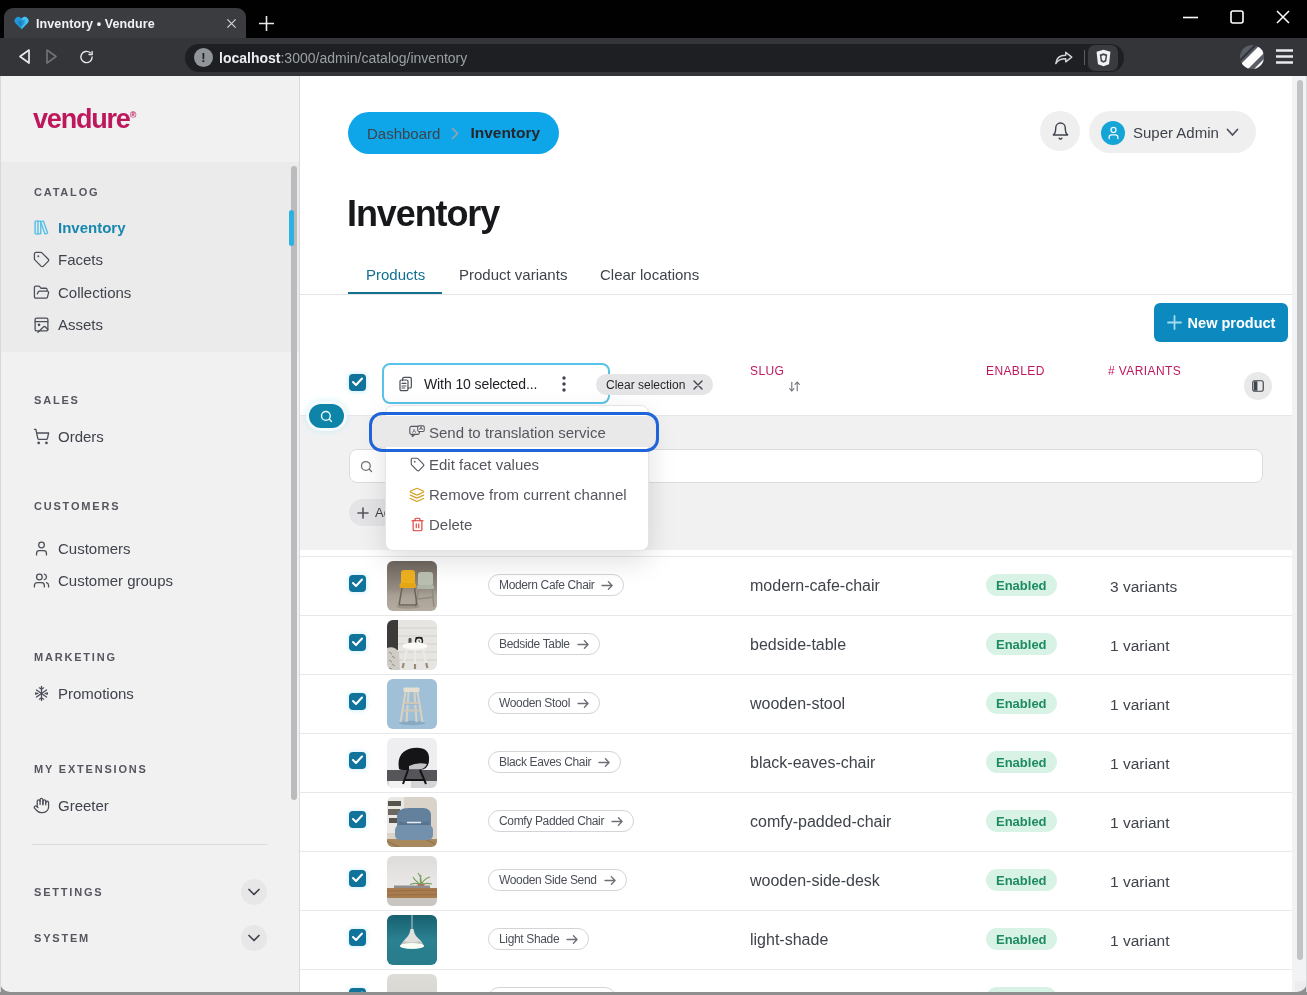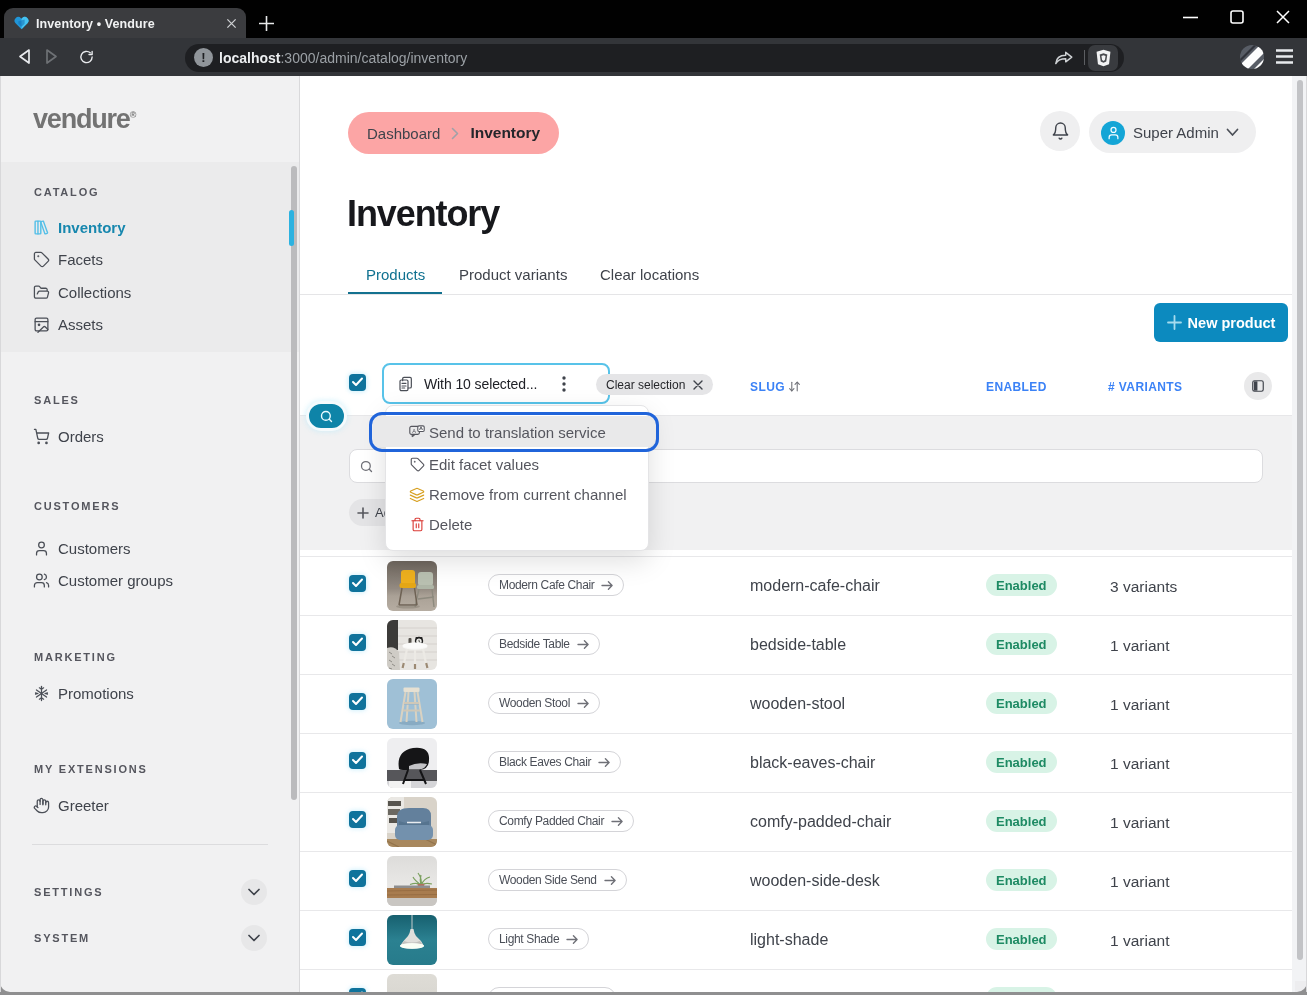--- a/index.html
+++ b/index.html
@@ -17,46 +17,46 @@
   #addrbar { left:185px; top:44px; width:939px; height:28px; background:#1e1f22; border-radius:14px; }
   #url { left:219px; top:50px; font-size:14px; color:#9ba0a5; }
   #url b { color:#eceef0; font-weight:700; }
   #infoc { left:194px; top:48px; width:19px; height:19px; border-radius:50%; background:#90959a; color:#1e1f22; font-size:13px; font-weight:700; text-align:center; line-height:19px; }
   #shieldbg { left:1088px; top:45px; width:30px; height:26px; background:#393b3f; border-radius:7px; }
   #addrsep { left:1084px; top:50px; width:1px; height:15px; background:#5c5e62; }
 
   
   #sidebar { left:0; top:76px; width:300px; height:919px; background:#f1f1f2; border-right:1px solid #d9d9db; }
   #sbgroup { left:0; top:162px; width:299px; height:190px; background:#ebebec; }
-  #logo { left:33px; top:104px; font-size:27px; font-weight:700; color:#737373; letter-spacing:-1.2px; }
+  #logo { left:33px; top:104px; font-size:27px; font-weight:700; color:#be185d; letter-spacing:-1.2px; }
   #logo sup { font-size:9px; }
   .sblabel { left:34px; font-size:11px; font-weight:700; letter-spacing:1.8px; color:#55565e; }
   .sbitem { left:58px; font-size:15px; font-weight:500; color:#3f434b; }
   .sbicon { left:33px; color:#4b4f57; }
   #sbactivebar { left:289px; top:210px; width:5px; height:36px; border-radius:3px; background:#2cb2e0; }
   #sbthumb { left:291px; top:166px; width:6px; height:634px; border-radius:3px; background:#bbbbbd; }
   .sbcircle { left:241px; width:26px; height:26px; border-radius:50%; background:#e7e7e8; }
   #sbdivider { left:32px; top:844px; width:236px; height:1px; background:#dcdcde; }
 
   
-  #crumb { left:348px; top:112px; height:42px; background:#fca5a5; border-radius:21px; display:flex; align-items:center; padding:4px 19px; }
+  #crumb { left:348px; top:112px; height:42px; background:#0ea5e9; border-radius:21px; display:flex; align-items:center; padding:4px 19px; }
   #bellc { left:1040px; top:111px; width:40px; height:40px; border-radius:50%; background:#efeff0; }
   #adminpill { left:1089px; top:111px; width:167px; height:42px; border-radius:21px; background:#efeff0; }
   #avatar { left:1101px; top:121px; width:24px; height:24px; border-radius:50%; background:#14a5d6; }
   #h1 { left:347px; top:193px; font-size:36px; font-weight:700; color:#17181c; letter-spacing:-1.1px; }
   .tab1 { top:266px; font-size:15px; font-weight:400; }
   #tabline { left:348px; top:292px; width:94px; height:3px; background:#13718f; }
   #tabborder { left:300px; top:294px; width:992px; height:1px; background:#e5e5e7; }
   #newprod { left:1154px; top:303px; width:134px; height:39px; border-radius:6px; background:#0c8abf; color:#fff; display:flex; align-items:center; justify-content:center; font-size:14.5px; font-weight:700; gap:6px; }
 
   
   .cb { width:17px; height:17px; border-radius:4px; background:#0f739c; box-shadow:0 0 4px 1px rgba(130,216,245,.4); }
   #withbtn { left:382px; top:363px; width:228px; height:41px; border-radius:8px; background:#fff; border:2px solid #58c3e9; display:flex; align-items:center; }
   #clearchip { left:596px; top:374px; height:21px; border-radius:11px; background:#e5e5e7; display:flex; align-items:center; padding:0 10px; font-size:12px; color:#26272b; gap:8px; }
-  .colhead { top:380px; font-size:12px; font-weight:700; color:#3b82f6; letter-spacing:.4px; }
+  .colhead { top:364px; font-size:12px; font-weight:400; color:#be185d; letter-spacing:.4px; }
   #colbtn { left:1244px; top:372px; width:28px; height:28px; border-radius:50%; background:#e9e9ea; }
 
   
   #filterpanel { left:300px; top:415px; width:992px; height:135px; background:#f1f1f2; border-top:1px solid #e7e7e9; }
   #searchinput { left:349px; top:449px; width:914px; height:34px; background:#fff; border:1px solid #dcdcdf; border-radius:8px; }
   #addfilter { left:349px; top:499px; width:110px; height:27px; border-radius:14px; background:#e4e4e6; color:#3f434b; font-size:13px; display:flex; align-items:center; padding-left:8px; gap:6px; }
   #searchfab { left:306px; top:401px; width:41px; height:30px; border-radius:15px; background:#0e84a8; border:3px solid rgba(255,255,255,.96); box-shadow:0 0 5px 1px rgba(190,235,250,.55); display:flex; align-items:center; justify-content:center; }
 
   
   .row { left:300px; width:992px; height:59px; border-top:1px solid #e8e8ea; background:#fff; }

